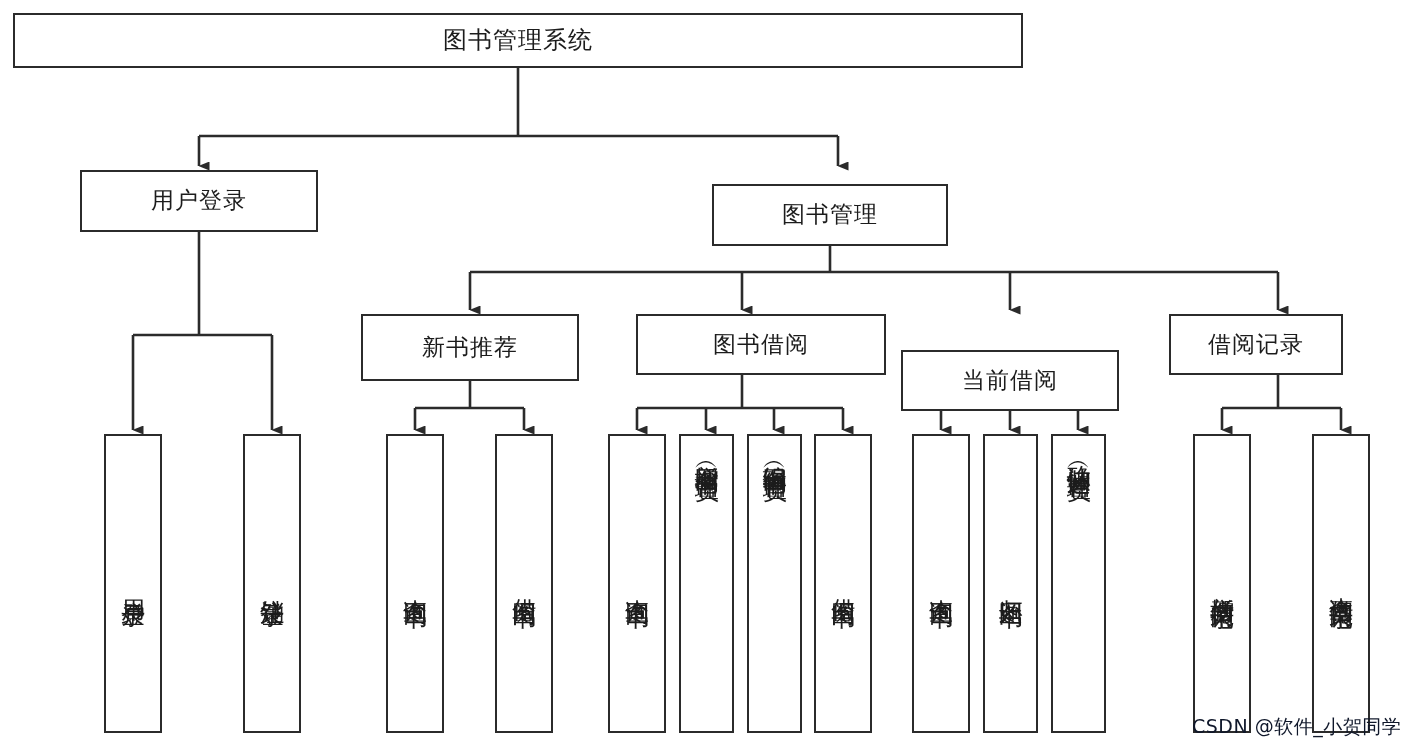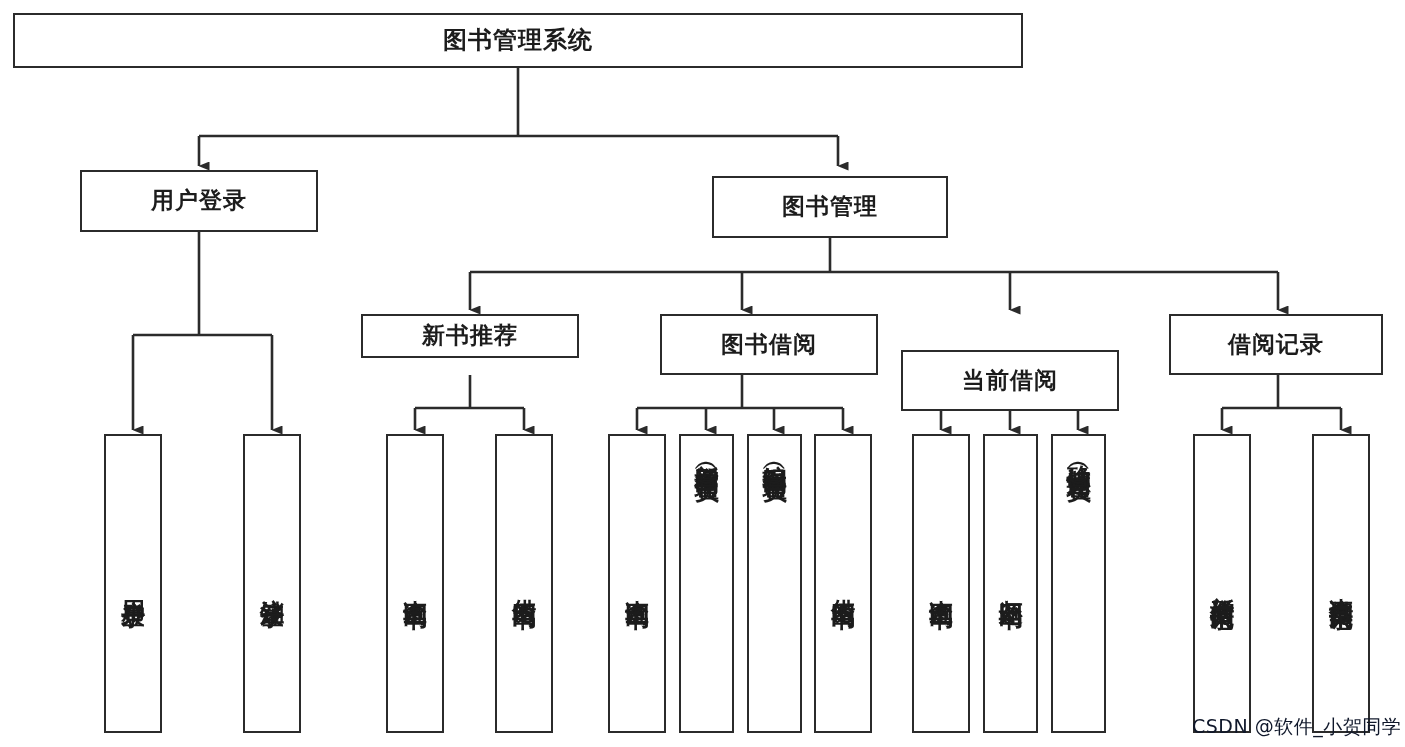--- a/index.html
+++ b/index.html
@@ -25,21 +25,20 @@
   .node{
     position:absolute;
     box-sizing:border-box;
     background:#ffffff;
     border:2.5px solid #2b2b2b;
     display:flex;
     align-items:center;
     justify-content:center;
     text-align:center;
     color:#1c1c1c;
-    font-weight:bold;
   }
   .node.h{
     font-size:23px;
     letter-spacing:1px;
     line-height:1.1;
   }
   .node.root{
     font-size:24px;
   }
   
@@ -120,26 +119,26 @@
       <path d="M1278,375 L1278,408"></path>
       <path d="M1222,408 L1341,408"></path>
       <path d="M1222,408 L1222,430" marker-end="url(#arrow)"></path>
       <path d="M1341,408 L1341,430" marker-end="url(#arrow)"></path>
     </g>
   </svg>
 
   <div class="node h root" style="left:13px;top:13px;width:1010px;height:55px;">图书管理系统</div>
 
   <div class="node h" style="left:80px;top:170px;width:238px;height:62px;">用户登录</div>
-  <div class="node h" style="left:712px;top:176px;width:236px;height:62px;">图书管理</div>
+  <div class="node h" style="left:712px;top:184px;width:236px;height:62px;">图书管理</div>
 
-  <div class="node h" style="left:361px;top:314px;width:218px;height:44px;">新书推荐</div>
-  <div class="node h" style="left:660px;top:314px;width:218px;height:61px;">图书借阅</div>
+  <div class="node h" style="left:361px;top:314px;width:218px;height:67px;">新书推荐</div>
+  <div class="node h" style="left:636px;top:314px;width:250px;height:61px;">图书借阅</div>
   <div class="node h" style="left:901px;top:314px;width:218px;height:61px;margin-top:36px;">当前借阅</div>
-  <div class="node h" style="left:1169px;top:314px;width:214px;height:61px;">借阅记录</div>
+  <div class="node h" style="left:1169px;top:314px;width:174px;height:61px;">借阅记录</div>
 
   <div class="node v" style="left:104px;top:434px;width:58px;height:299px;">用户登录</div>
   <div class="node v" style="left:243px;top:434px;width:58px;height:299px;">注销登录</div>
 
   <div class="node v" style="left:386px;top:434px;width:58px;height:299px;">查询图书</div>
   <div class="node v" style="left:495px;top:434px;width:58px;height:299px;">借阅图书</div>
 
   <div class="node v" style="left:608px;top:434px;width:58px;height:299px;">查询图书</div>
   <div class="node v tall" style="left:679px;top:434px;width:55px;height:299px;">新增图书（管理员）</div>
   <div class="node v tall" style="left:747px;top:434px;width:55px;height:299px;">编辑图书（管理员）</div>

